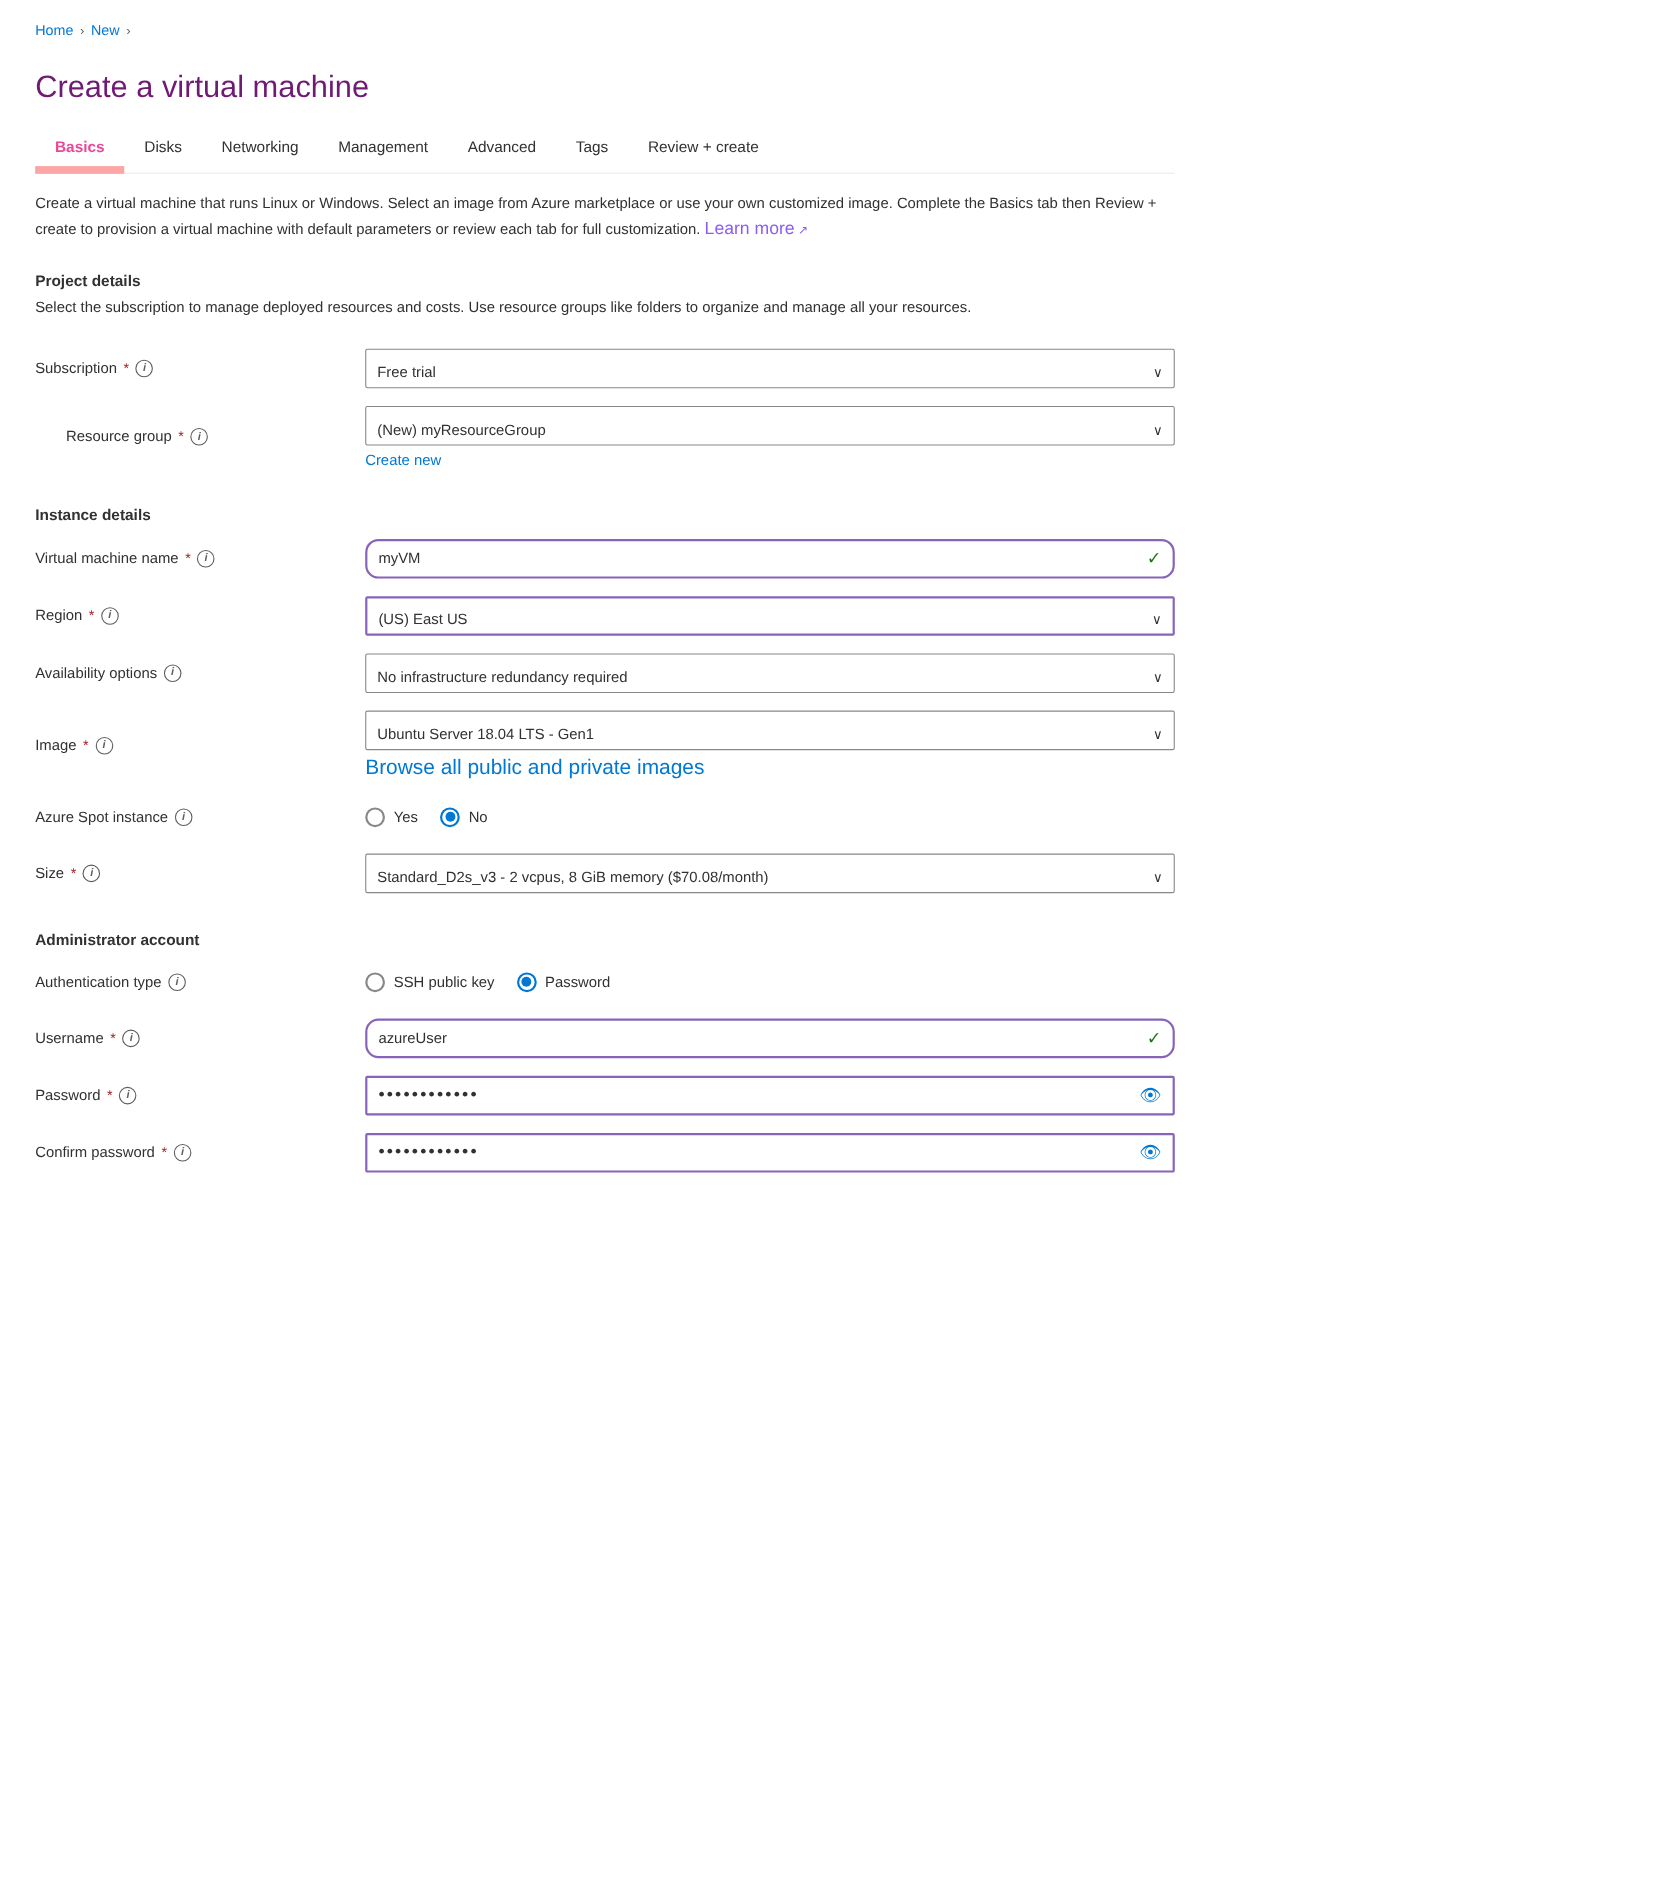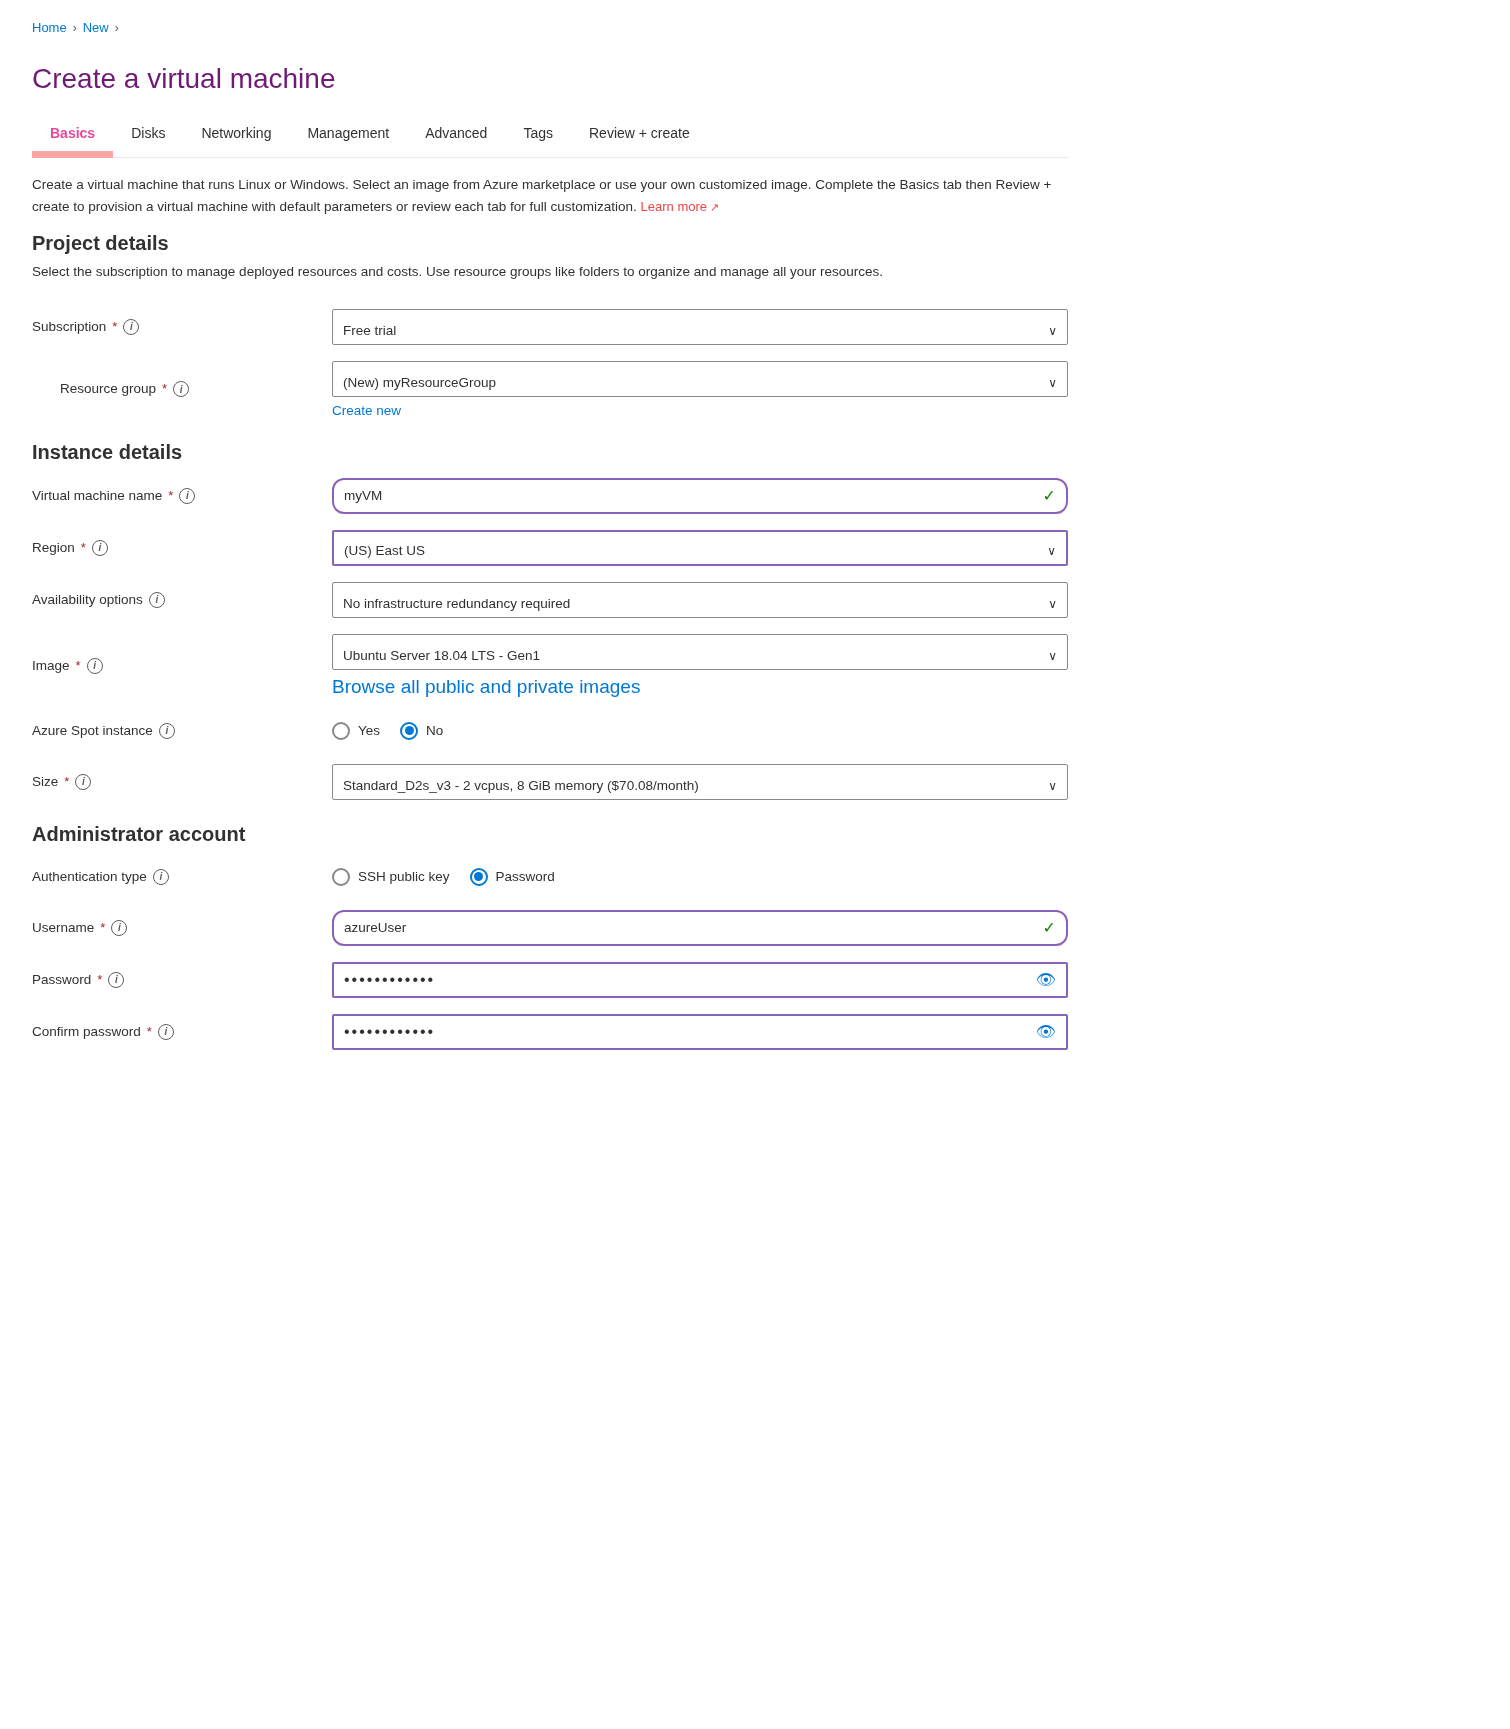--- a/index.html
+++ b/index.html
@@ -49,33 +49,33 @@
       border-bottom: 7px solid #fca5a5;
       font-weight: 600;
     }
     .description {
       font-size: 13.5px;
       color: #323130;
       line-height: 1.6;
       margin-bottom: 6px;
     }
     .learn-more {
-      color: #ef4444;
+      color: #8b5cf6;
       text-decoration: none;
-      font-size: 13px;
+      font-size: 16px;
     }
     .learn-more:after {
       content: ' ↗';
       font-size: 11px;
     }
     .section-title {
-      font-size: 20px;
+      font-size: 14px;
       font-weight: 700;
       color: #323130;
-      margin: 15px 0 6px 0;
+      margin: 26px 0 6px 0;
     }
     .section-desc {
       font-size: 13.5px;
       color: #323130;
       line-height: 1.6;
       margin-bottom: 18px;
     }
     .form-grid {
       display: grid;
       grid-template-columns: 300px 1fr;

